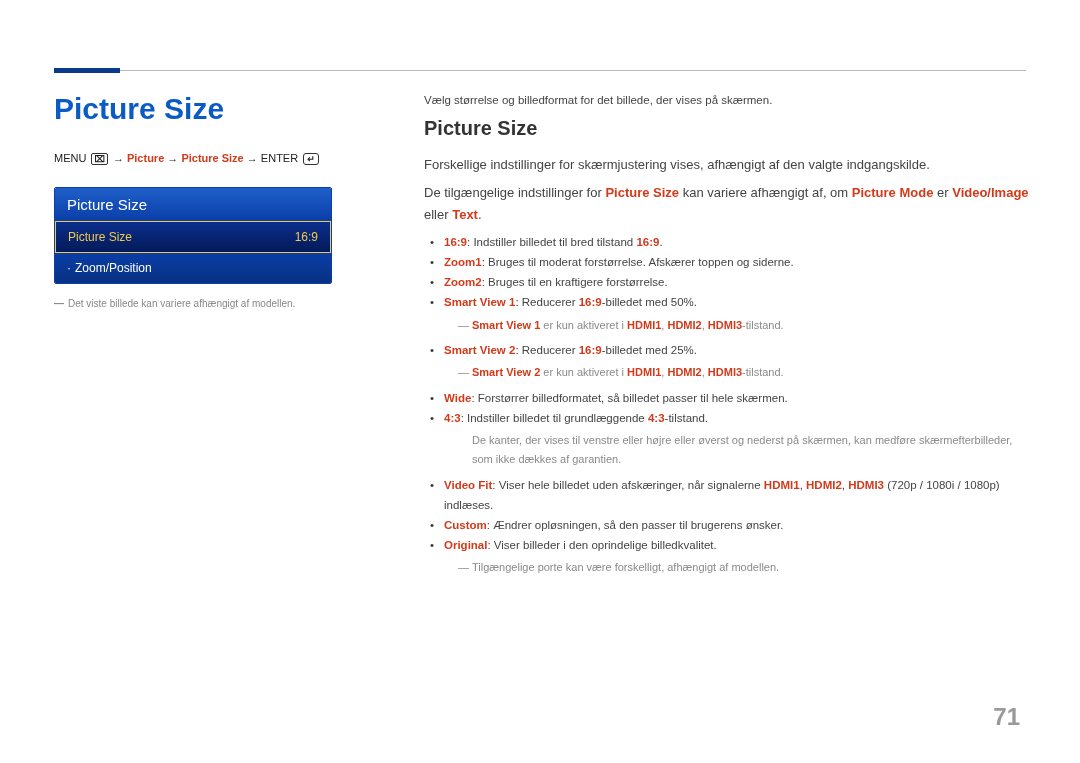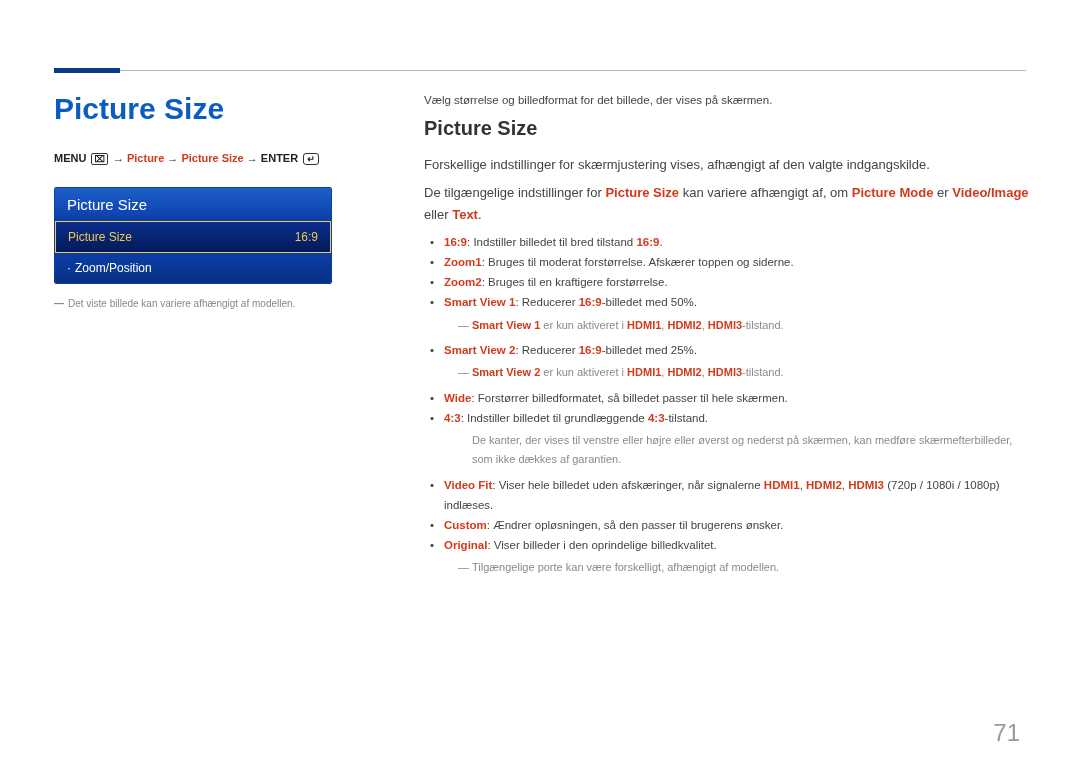--- a/index.html
+++ b/index.html
@@ -21,29 +21,29 @@
   .osd-row { display:flex; justify-content:space-between; align-items:center; font-size:12px; padding:8px 12px; background:linear-gradient(#0a3ea8,#083182); color:#fff; }
   .osd-row.hl { background:linear-gradient(#0b2f8c,#031a59); color:#f2c94c; border:1px solid #f2c94c; margin:0; }
   .osd-row .dot { margin-right:4px; }
   .footnote { font-size:10px; color:#888; margin-top:14px; }
   .footnote .dash { color:#888; margin-right:4px; font-weight:700; }
 
   .intro { font-size:11.5px; color:#444; margin-bottom:7px; line-height:1.55; }
   .h2 { font-size:20px; font-weight:600; color:#333; margin-bottom:14px; }
   .body-p { font-size:13px; color:#444; line-height:1.7; margin-bottom:6px; }
   .acc { color:#d23a1a; font-weight:700; }
-  .bold { font-weight:700; color:#222; }
+  .bold { font-weight:400; color:#222; }
   ul.bullets { list-style:none; margin:6px 0 0 6px; }
   ul.bullets > li { position:relative; padding-left:14px; font-size:11.5px; color:#444; line-height:1.75; }
   ul.bullets > li::before { content:"•"; position:absolute; left:0; top:0; color:#333; }
   .subnote { font-size:11px; color:#8a8a8a; line-height:1.7; margin:3px 0 6px 14px; position:relative; padding-left:14px; }
   .subnote::before { content:"―"; position:absolute; left:0; top:0; color:#8a8a8a; }
   .subnote .acc { color:#d23a1a; font-weight:700; }
   .subnote2 { font-size:11px; color:#8a8a8a; line-height:1.7; margin:3px 0 6px 28px; }
-  .pagenum { position:absolute; right:60px; bottom:16px; font-size:24px; color:#999; font-weight:400; }
+  .pagenum { position:absolute; right:60px; bottom:32px; font-size:24px; color:#999; font-weight:700; }
 </style>
 </head>
 <body>
 
 <div class="page">
   <div class="rule"></div>
   <div class="rule-accent"></div>
 
   <div class="columns">
 

